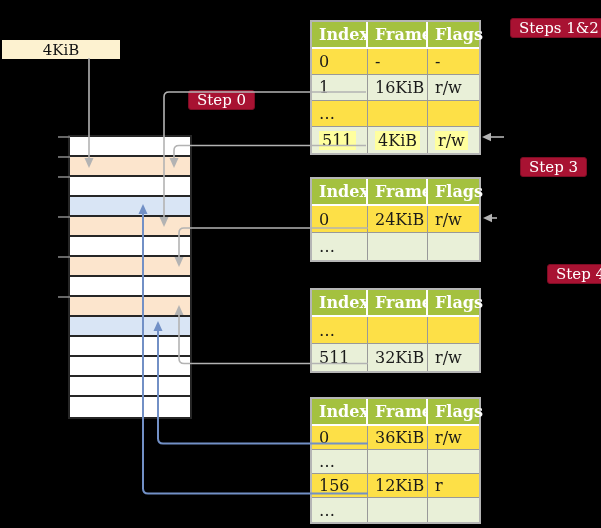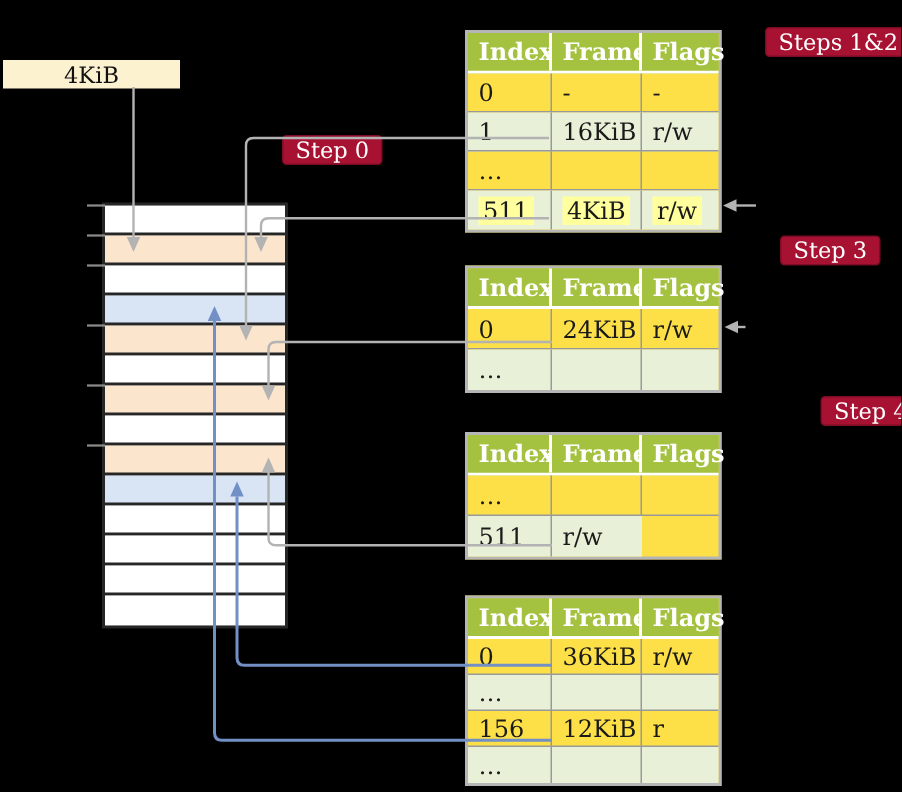--- a/index.html
+++ b/index.html
@@ -167,20 +167,21 @@
       <div class="th">Frame</div>
       <div class="th">Flags</div>
     </div>
     <div class="trow">
       <div class="td">…</div>
       <div class="td"></div>
       <div class="td"></div>
     </div>
     <div class="trow shade">
       <div class="td">511</div>
+      <div class="td">32KiB</div>
       <div class="td">r/w</div>
     </div>
   </div>
 
   <div class="ptable t4" id="table4">
     <div class="thead">
       <div class="th">Index</div>
       <div class="th">Frame</div>
       <div class="th">Flags</div>
     </div>

